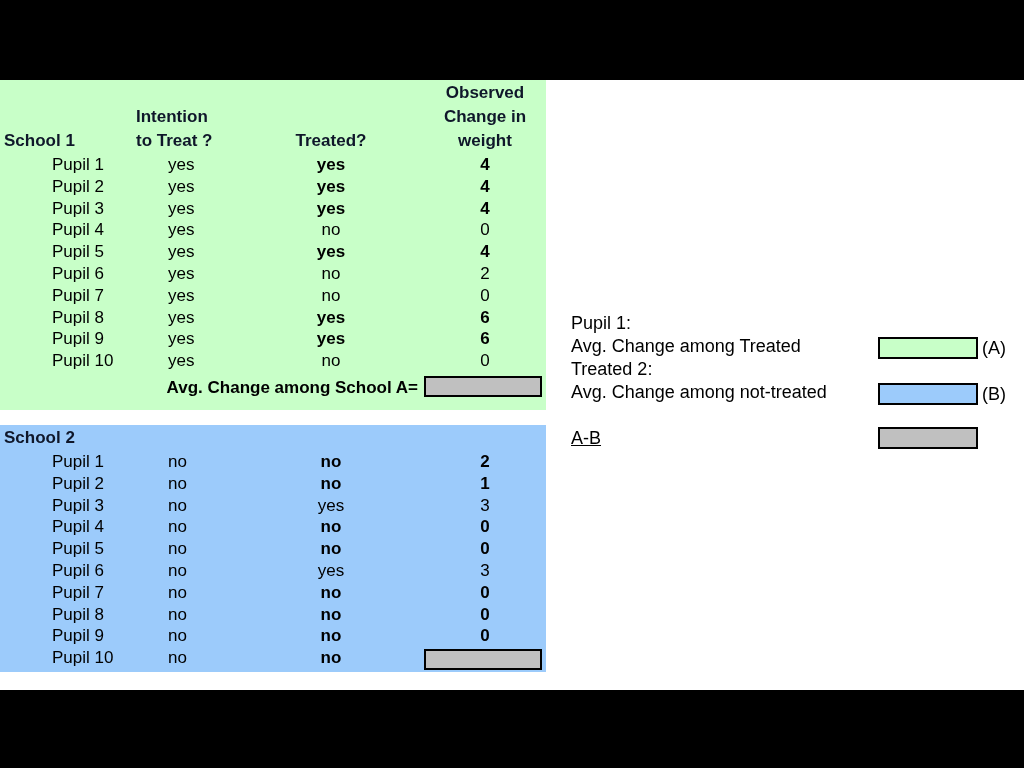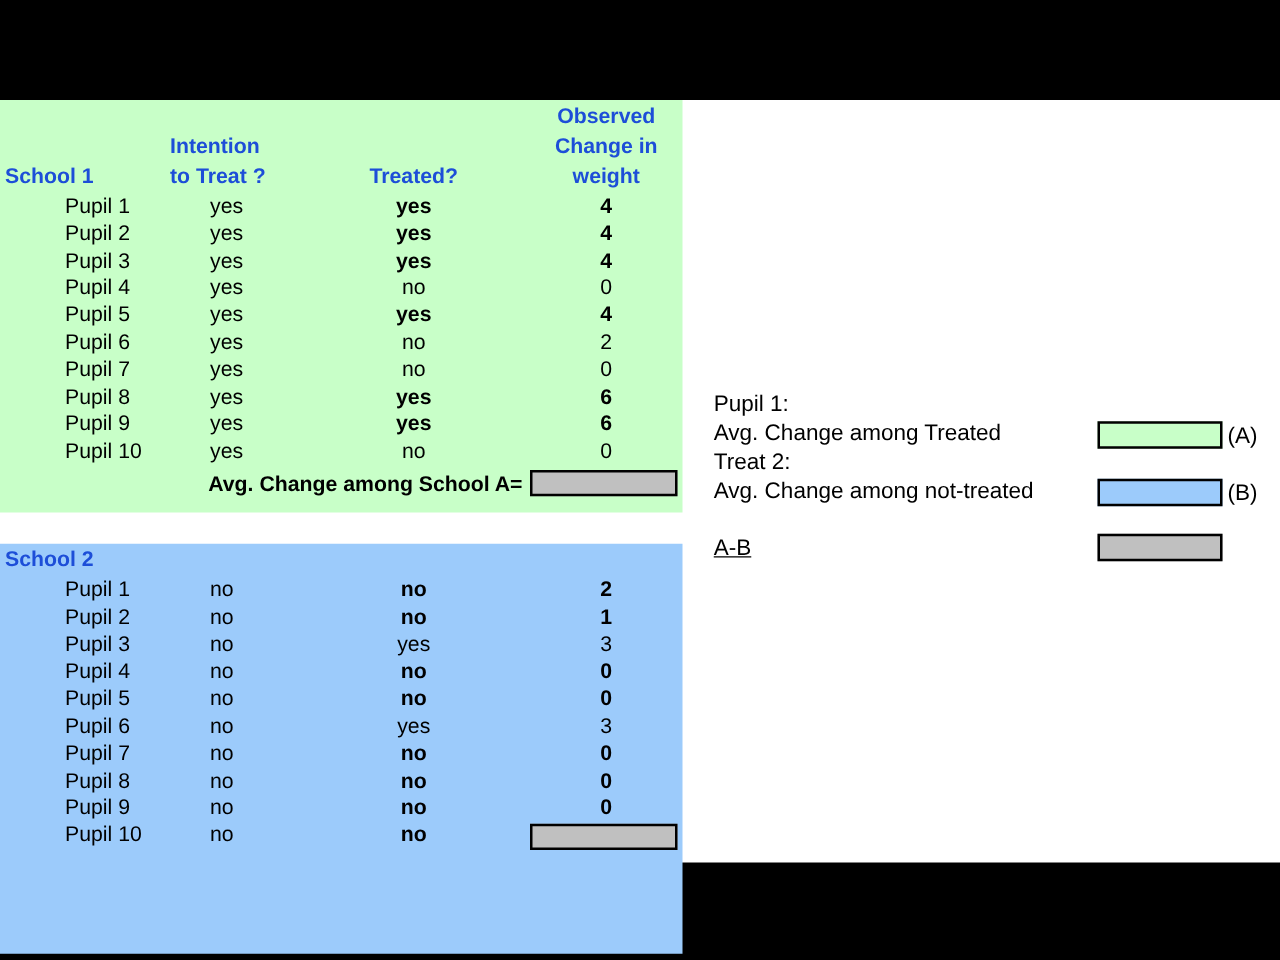--- a/index.html
+++ b/index.html
@@ -31,22 +31,22 @@
     position: absolute;
     left: 0;
     width: 546px;
   }
   .panel.green {
     top: 0px;
     height: 330px;
     background: #c8ffc8;
   }
   .panel.blue {
-    top: 355px;
-    height: 328px;
+    top: 345px;
+    height: 247px;
     background: #9ccbfb;
   }
 
   
   .row {
     position: absolute;
     left: 0;
     width: 546px;
     height: 22px;
     line-height: 22px;
@@ -83,21 +83,21 @@
     white-space: nowrap;
   }
   .bold { font-weight: bold; }
 
   
   .hdr {
     position: absolute;
     font-weight: bold;
     font-size: 17px;
     line-height: 22px;
-    color: #1d4ed8;
+    color: #0f172a;
     white-space: nowrap;
     text-align: center;
   }
 
   
   .avgrow {
     position: absolute;
     left: 0;
     width: 546px;
     height: 24px;
@@ -308,21 +308,21 @@
 
       <div class="avgrow" style="top:224px;">
         <span class="resultbox"></span>
       </div>
     </div>
 
     <div class="legend">
 
       <div class="legend-line" style="top:0px;">Pupil 1:</div>
       <div class="legend-line" style="top:23px;">Avg. Change among Treated</div>
-      <div class="legend-line" style="top:46px;">Treat 2:</div>
+      <div class="legend-line" style="top:46px;">Treated 2:</div>
       <div class="legend-line" style="top:69px;">Avg. Change among not-treated</div>
 
       <span class="swatch" style="left:307px; top:25px; background:#c8ffc8;"></span>
       <span class="swatch-tag" style="left:411px; top:25px;">(A)</span>
 
       <span class="swatch" style="left:307px; top:71px; background:#9ccbfb;"></span>
       <span class="swatch-tag" style="left:411px; top:71px;">(B)</span>
 
       <div class="legend-line" style="top:115px;text-decoration:underline;">A-B</div>
       <span class="swatch" style="left:307px; top:115px; background:#c0c0c0;"></span>

